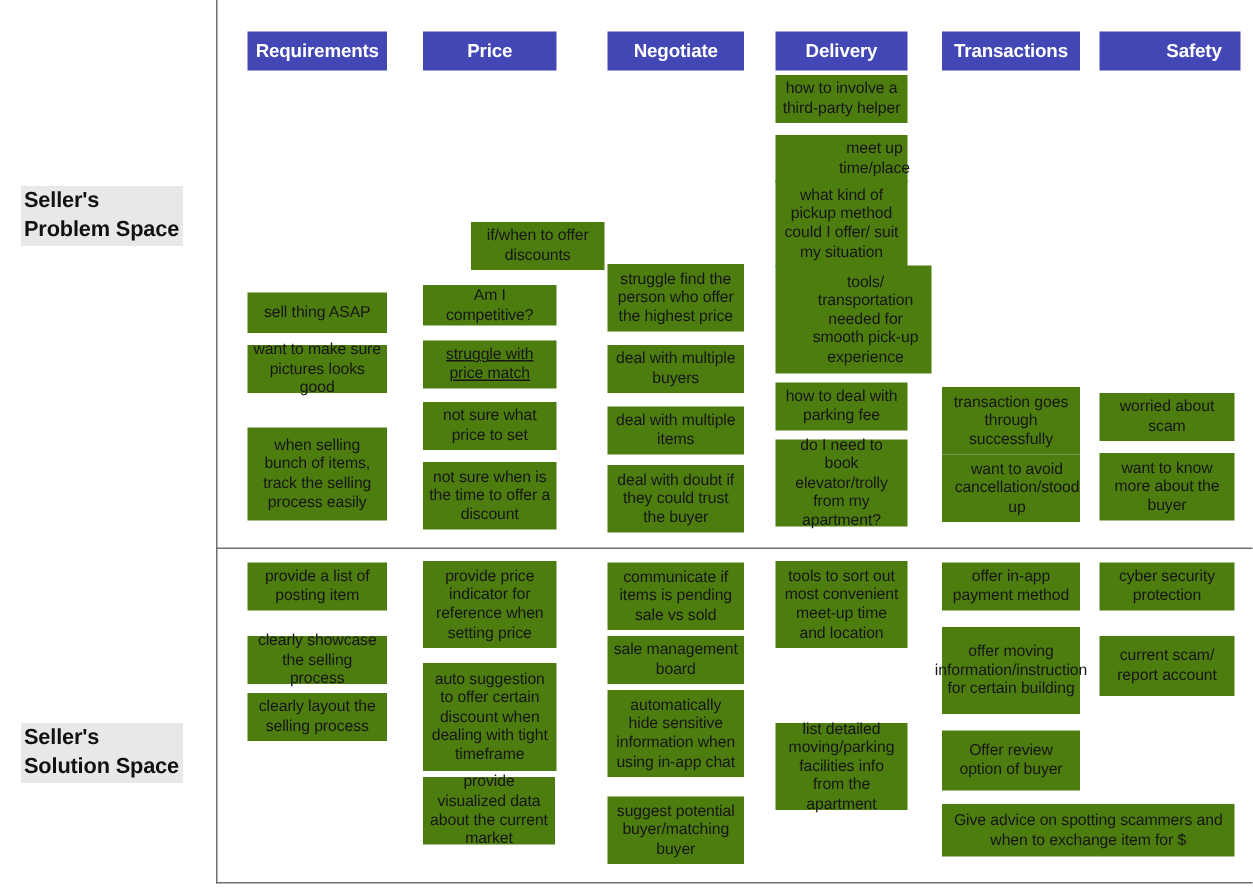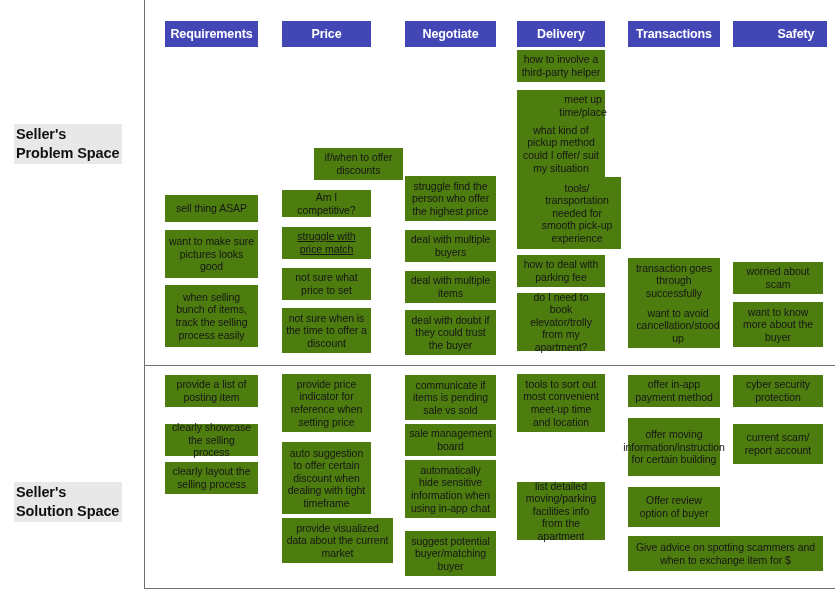--- a/index.html
+++ b/index.html
@@ -113,21 +113,21 @@
   <div id="headers-layer">
       <div class="col-header" style="left: 165px; width: 93px;">Requirements</div>
       <div class="col-header" style="left: 282px; width: 89px;">Price</div>
       <div class="col-header" style="left: 405px; width: 91px;">Negotiate</div>
       <div class="col-header" style="left: 517px; width: 88px;">Delivery</div>
       <div class="col-header" style="left: 628px; width: 92px;">Transactions</div>
       <div class="col-header" style="left: 733px; width: 94px; padding-left: 32px;">Safety</div>
     </div>
   <div id="cards-layer">
       <div class="card" style="left: 165px; top: 195px; width: 93px; height: 27px;">sell thing ASAP</div>
-      <div class="card" style="left: 165px; top: 230px; width: 93px; height: 48px;">want to make sure pictures looks good</div>
+      <div class="card" style="left: 165px; top: 230px; width: 93px; height: 32px;">want to make sure pictures looks good</div>
       <div class="card" style="left: 165px; top: 285px; width: 93px; height: 62px;">when selling bunch of items, track the selling process easily</div>
       <div class="card" style="left: 282px; top: 148px; width: 89px; height: 32px; margin-left: 32px;">if/when to offer discounts</div>
       <div class="card" style="left: 282px; top: 190px; width: 89px; height: 27px;">Am I competitive?</div>
       <div class="card" style="left: 282px; top: 227px; width: 89px; height: 32px; text-decoration: underline;">struggle with price match</div>
       <div class="card" style="left: 282px; top: 268px; width: 89px; height: 32px;">not sure what price to set</div>
       <div class="card" style="left: 282px; top: 308px; width: 89px; height: 45px;">not sure when is the time to offer a discount</div>
       <div class="card" style="left: 405px; top: 176px; width: 91px; height: 45px;">struggle find the person who offer the highest price</div>
       <div class="card" style="left: 405px; top: 230px; width: 91px; height: 32px;">deal with multiple buyers</div>
       <div class="card" style="left: 405px; top: 271px; width: 91px; height: 32px;">deal with multiple items</div>
       <div class="card" style="left: 405px; top: 310px; width: 91px; height: 45px;">deal with doubt if they could trust the buyer</div>
@@ -139,21 +139,21 @@
       <div class="card" style="left: 517px; top: 293px; width: 88px; height: 58px;">do I need to book elevator/trolly from my apartment?</div>
       <div class="card" style="left: 628px; top: 258px; width: 92px; height: 45px;">transaction goes through successfully</div>
       <div class="card" style="left: 628px; top: 303px; width: 92px; height: 45px; padding-left: 12px;">want to avoid cancellation/stood up</div>
       <div class="card" style="left: 733px; top: 262px; width: 90px; height: 32px;">worried about scam</div>
       <div class="card" style="left: 733px; top: 302px; width: 90px; height: 45px;">want to know more about the buyer</div>
       <div class="card" style="left: 165px; top: 375px; width: 93px; height: 32px;">provide a list of posting item</div>
       <div class="card" style="left: 165px; top: 424px; width: 93px; height: 32px;">clearly showcase the selling process</div>
       <div class="card" style="left: 165px; top: 462px; width: 93px; height: 32px;">clearly layout the selling process</div>
       <div class="card" style="left: 282px; top: 374px; width: 89px; height: 58px;">provide price indicator for reference when setting price</div>
       <div class="card" style="left: 282px; top: 442px; width: 89px; height: 72px;">auto suggestion to offer certain discount when dealing with tight timeframe</div>
-      <div class="card" style="left: 282px; top: 518px; width: 111px; height: 45px;">provide visualized data about the current market</div>
+      <div class="card" style="left: 282px; top: 518px; width: 88px; height: 45px;">provide visualized data about the current market</div>
       <div class="card" style="left: 405px; top: 375px; width: 91px; height: 45px;">communicate if items is pending sale vs sold</div>
       <div class="card" style="left: 405px; top: 424px; width: 91px; height: 32px;">sale management board</div>
       <div class="card" style="left: 405px; top: 460px; width: 91px; height: 58px;">automatically hide sensitive information when using in-app chat</div>
       <div class="card" style="left: 405px; top: 531px; width: 91px; height: 45px;">suggest potential buyer/matching buyer</div>
       <div class="card" style="left: 517px; top: 374px; width: 88px; height: 58px;">tools to sort out most convenient meet-up time and location</div>
       <div class="card" style="left: 517px; top: 434px; width: 88px; height: 58px; margin-top: 48px;">list detailed moving/parking facilities info from the apartment</div>
       <div class="card" style="left: 628px; top: 375px; width: 92px; height: 32px;">offer in-app payment method</div>
       <div class="card" style="left: 628px; top: 418px; width: 92px; height: 58px;">offer moving information/instruction for certain building</div>
       <div class="card" style="left: 628px; top: 487px; width: 92px; height: 40px;">Offer review option of buyer</div>
       <div class="card" style="left: 733px; top: 375px; width: 90px; height: 32px;">cyber security protection</div>

